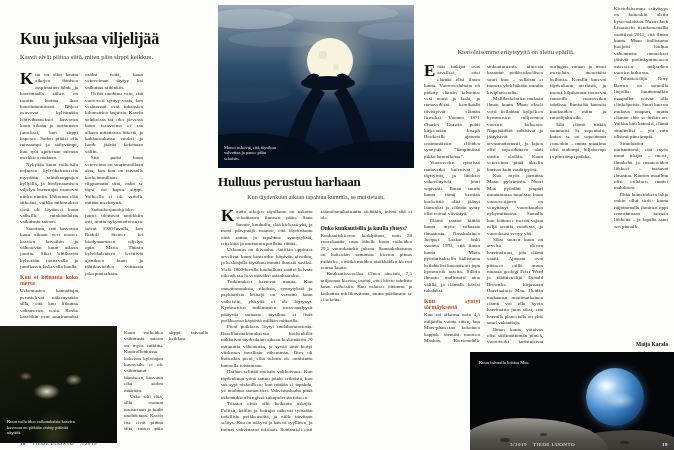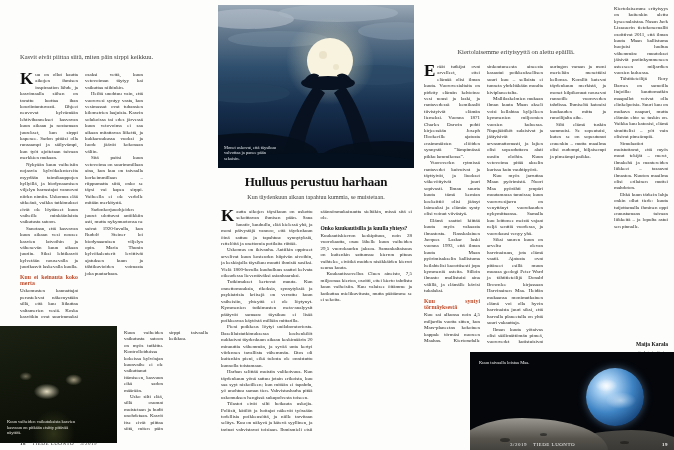--- a/index.html
+++ b/index.html
@@ -28,21 +28,21 @@
       radial-gradient(ellipse 12px 8px at 63% 46%, rgba(212,200,168,.75), rgba(212,200,168,0) 70%),
       radial-gradient(ellipse 9px 6px at 22% 43%, rgba(192,182,152,.55), rgba(192,182,152,0) 70%),
       radial-gradient(ellipse 28px 32px at 46% 92%, rgba(80,86,42,.5), rgba(80,86,42,0) 75%),
       linear-gradient(165deg,#1b2113 0%,#10140a 55%,#090b06 100%);}
   #mushroom figcaption{position:absolute;left:7px;bottom:7px;width:76px;
       font-size:4.5px;line-height:5.7px;color:#e9e7df;text-align:left;}
 
   #c-art{position:absolute;left:218px;top:5px;width:196px;height:163px;}
   #c-art svg{display:block;width:100%;height:100%;}
   #c-caption{position:absolute;left:6px;bottom:6px;width:58px;font-size:4.5px;line-height:5.8px;color:#e2e7ec;}
-  #ct{position:absolute;left:218px;top:175px;width:196px;text-align:center;font-size:13px;line-height:14px;}
+  #ct{position:absolute;left:218px;top:175px;width:196px;text-align:left;font-size:13px;line-height:14px;}
   #cs{position:absolute;left:218px;top:194px;width:196px;text-align:center;font-size:6px;color:#3c3c3c;}
   #ccols{position:absolute;left:221px;top:209px;width:191px;height:229px;
          column-count:2;column-gap:8px;column-fill:auto;overflow:hidden;}
 
   #rt{position:absolute;left:424px;top:25px;width:184px;text-align:center;font-size:14.5px;line-height:16px;}
   #rs{position:absolute;left:424px;top:48px;width:184px;text-align:center;font-size:6.5px;color:#3c3c3c;}
   #rcols{position:absolute;left:424px;top:64px;width:182px;height:284px;
          column-count:3;column-gap:7px;column-fill:auto;overflow:hidden;}
   #rcol4{position:absolute;left:614px;top:6px;width:54px;height:322px;overflow:hidden;}
   #byline{position:absolute;left:514px;top:332px;width:154px;text-align:right;}
@@ -69,20 +69,21 @@
 
   #folio-left{position:absolute;left:20px;top:441px;display:flex;gap:6px;align-items:baseline;
       font-size:5px;color:#2b2b2b;letter-spacing:.5px;}
   #folio-left .pn{font-weight:bold;}
 </style>
 </head>
 <body>
 
 <div class="spread">
 
+  <h1 id="lt" class="a-title">Kuu juksaa viljelijää</h1>
   <p id="ls">Kasvit eivät piittaa siitä, miten päin sirppi keikkuu.</p>
 
   <div id="lcolsA" class="body">
     <p><span class="dropcap">K</span><span>uu on ollut kautta aikojen ihmisen inspiraation lähde, ja kasvimaalla siihen on tavattu luottaa ihan kouriintuntuvasti. Ohjeet neuvovat kylvämään lehtivihannekset kasvavan kuun aikaan ja nostamaan juurekset, kun sirppi kapenee. Sadon pitäisi olla runsaampi ja säilyvämpi, kun työt ajoitetaan taivaan merkkien mukaan.</span></p>
     <p>Nykyään kuun vaiheisiin nojaavia kylvökalentereita myydään taimikauppojen hyllyillä, ja biodynaamisen viljelyn harrastajat vannovat niiden nimiin. Uskomus elää sitkeänä, vaikka tutkimukset eivät ole löytäneet kuun vaiheille minkäänlaista vaikutusta satoon.</p>
     <p>Sanotaan, että kasvavan kuun aikaan vesi nousee kasvien latvoihin ja vähenevän kuun aikaan juuriin. Siksi lehtikasvit kylvetään nousevalla ja juurikasvit laskevalla kuulla.</p>
     <h3 class="subhead-red">Kuu ei keinauta koko merta</h3>
     <p>Uskomusten kannattajat perustelevat näkemystään sillä, että kuu liikuttaa valtamerien vesiä. Koska kasvitkin ovat suurimmaksi osaksi vettä, kuun vetovoiman täytyy kai vaikuttaa niihinkin.</p>
     <p>Heiltä unohtuu vain, että vuorovesi syntyy vasta, kun vesimassat ovat tuhansien kilometrien laajuisia. Kasvin solukoissa tai edes järvessä kuun vetovoima ei saa aikaan mitattavaa liikettä, ja kukkaruukussa vuoksi ja luode jäävät kokonaan väliin.</p>
     <p>Sitä paitsi kuun vetovoima on suurimmillaan aina, kun kuu on taivaalla korkeimmillaan – riippumatta siitä, onko se täysi vai kapea sirppi. Vaiheella ei ole vedolle mitään merkitystä.</p>

